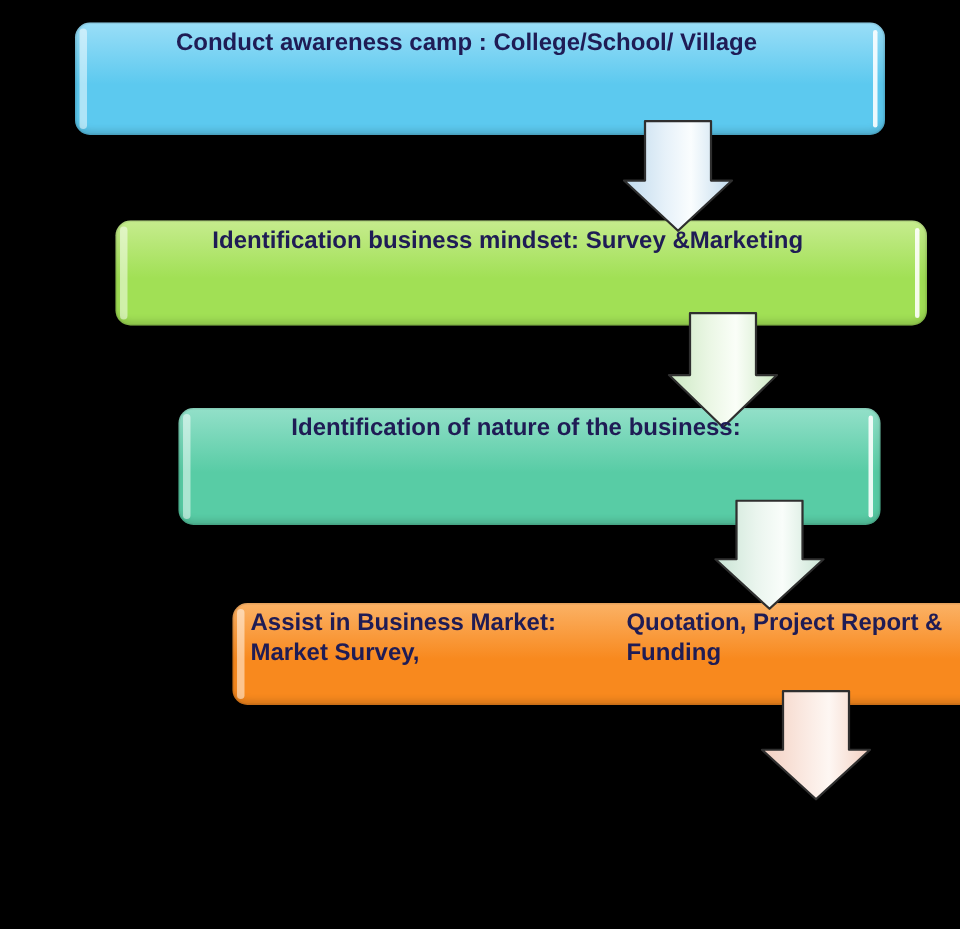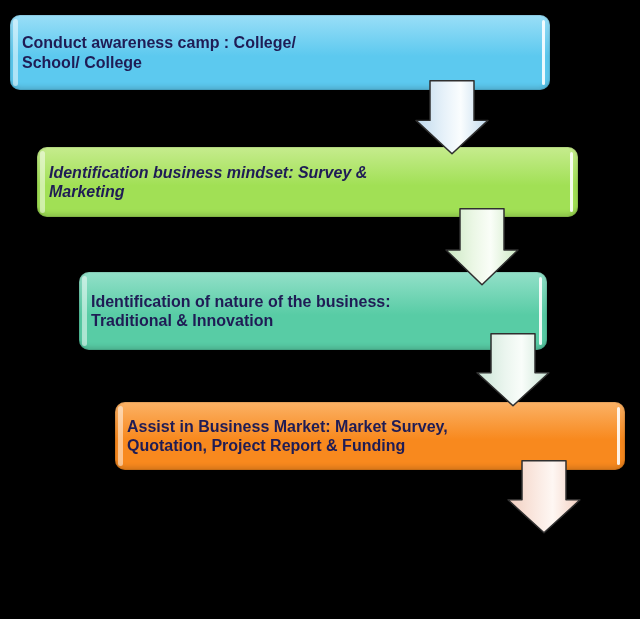--- a/index.html
+++ b/index.html
@@ -15,27 +15,28 @@
     overflow: hidden;
     font-family: "Liberation Sans", sans-serif;
   }
   .box {
     position: absolute;
     box-sizing: border-box;
     border-radius: 10px;
     background: linear-gradient(180deg, var(--light) 0%, var(--base) 55%, var(--base) 100%);
     box-shadow: inset 0 0 0 1px rgba(0,0,0,0.08), inset 0 -3px 5px rgba(0,0,0,0.15);
     display: flex;
-    flex-direction: column;
+    flex-direction: row;
     justify-content: center;
     padding: 4px 30px 4px 12px;
     color: var(--text-color, #1F1C55);
     font-weight: bold;
     font-size: 16px;
     line-height: 19.5px;
+    margin-left: 40px;
   }
   
   .box::before {
     content: "";
     position: absolute;
     left: 3px; top: 4px; bottom: 4px;
     width: 5px;
     border-radius: 5px;
     background: rgba(255,255,255,0.5);
   }
@@ -44,52 +45,51 @@
     content: "";
     position: absolute;
     right: 5px; top: 5px; bottom: 5px;
     width: 3px;
     border-radius: 3px;
     background: rgba(255,255,255,0.88);
   }
   .box .line { display: block; position: relative; z-index: 1; }
 
   .box1 { left: 10px;  top: 15px;  width: 540px; height: 75px; }
-  .box2 { left: 37px;  top: 147px; width: 541px; height: 70px; font-style: italic; }
+  .box2 { left: 37px;  top: 147px; width: 541px; height: 70px; }
   .box3 { left: 79px;  top: 272px; width: 468px; height: 78px; }
   .box4 { left: 115px; top: 402px; width: 510px; height: 68px; }
   .box5 { left: 172px; top: 528px; width: 460px; height: 72px; }
 
   .arrow {
     position: absolute;
     display: block;
   }
   .arrow1 { left: 415px; top: 80px;  width: 74px; height: 75px; }
   .arrow2 { left: 445px; top: 208px; width: 74px; height: 78px; }
   .arrow3 { left: 476px; top: 333px; width: 74px; height: 74px; }
   .arrow4 { left: 507px; top: 460px; width: 74px; height: 74px; }
 </style>
 </head>
 <body>
 
 <div id="canvas" style="--text-color: #1F1C55;">
 
   <div class="box box1" style="--base: #5CC9EF; --light: #9ADEF7;">
     <span class="line">Conduct awareness camp : College/</span>
-    <span class="line">School/ College</span>
+    <span class="line">School/ Village</span>
   </div>
 
   <div class="box box2" style="--base: #A1E055; --light: #C6EC8E;">
     <span class="line">Identification business mindset: Survey &amp;</span>
     <span class="line">Marketing</span>
   </div>
 
   <div class="box box3" style="--base: #58CCA5; --light: #93E0C9;">
     <span class="line">Identification of nature of the business:</span>
-    <span class="line">Traditional &amp; Innovation</span>
   </div>
 
   <div class="box box4" style="--base: #F8891E; --light: #FBB266;">
     <span class="line">Assist in Business Market: Market Survey,</span>
     <span class="line">Quotation, Project Report &amp; Funding</span>
   </div>
 
 
   <svg class="arrow arrow1" viewBox="0 0 74 78" preserveAspectRatio="none">
     <defs>

